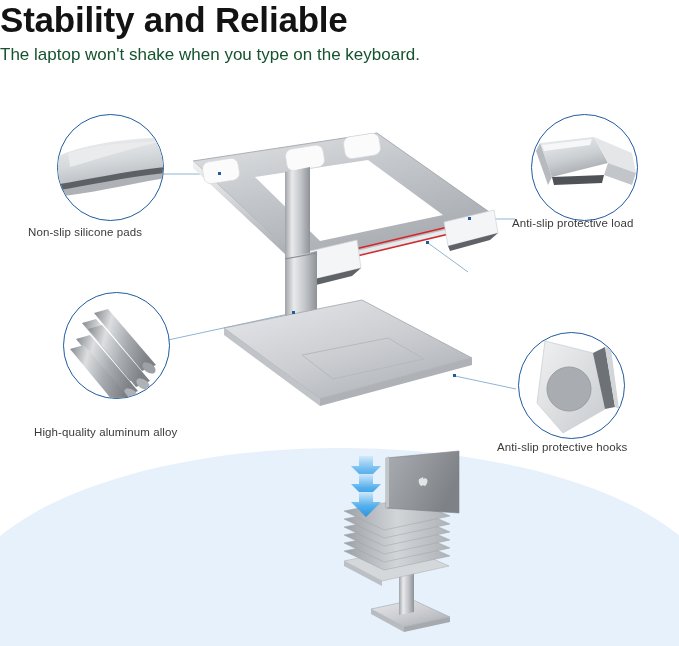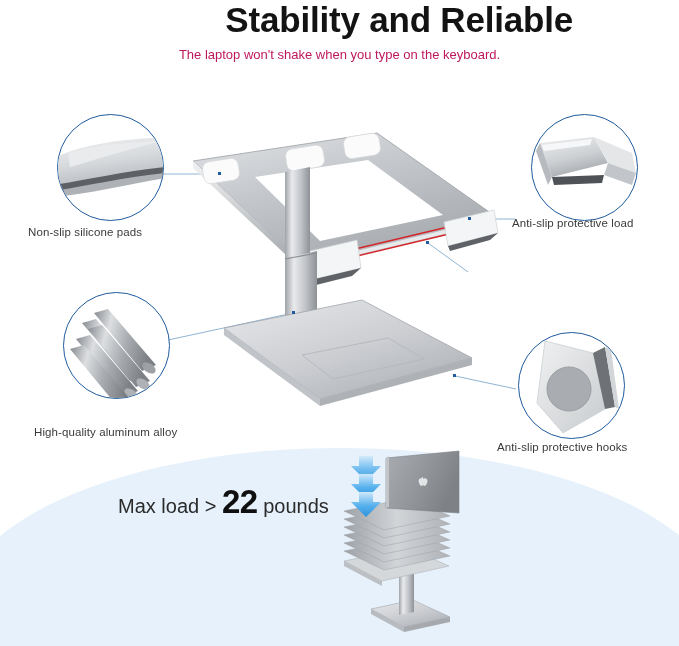--- a/index.html
+++ b/index.html
@@ -17,36 +17,36 @@
     background: #ffffff;
     overflow: hidden;
   }
 
   
   .title {
     position: absolute;
     left: 0;
     top: 0px;
     width: 573px;
-    text-align: right;
+    text-align: left;
     font-size: 35px;
     font-weight: bold;
     color: #131313;
     letter-spacing: -0.2px;
     line-height: 40px;
   }
   .subtitle {
     position: absolute;
     left: 0;
     top: 43px;
     width: 679px;
-    text-align: center;
-    font-size: 13px;
+    text-align: left;
+    font-size: 17px;
     font-weight: normal;
-    color: #be185d;
+    color: #14532d;
     line-height: 24px;
   }
 
   
   .dome {
     position: absolute;
     left: -40px;
     top: 448px;
     width: 760px;
     height: 420px;
@@ -322,17 +322,14 @@
     <svg width="105" height="105" viewBox="0 0 105 105">
       <path d="M 26,8 L 74,20 L 86,76 L 44,100 L 18,70 Z" fill="url(#gHook)" stroke="#ccd0d3" stroke-width="0.8"></path>
       <path d="M 74,20 L 86,14 L 96,74 L 86,76 Z" fill="#6e7276"></path>
       <path d="M 86,14 L 92,16 L 100,76 L 96,74 Z" fill="#d3d6d9"></path>
       <circle cx="50" cy="56" r="22" fill="#a9adb1"></circle>
       <circle cx="50" cy="56" r="22" fill="none" stroke="#999da1" stroke-width="1"></circle>
     </svg>
   </div>
   <div class="callout-label" style="left:497px; top:441px;">Anti-slip protective hooks</div>
 
-  <div class="maxload">
-    <span>Max load &gt; </span><span class="big">22</span><span> pounds</span>
-  </div>
 
 </div>
 
 </body></html>

